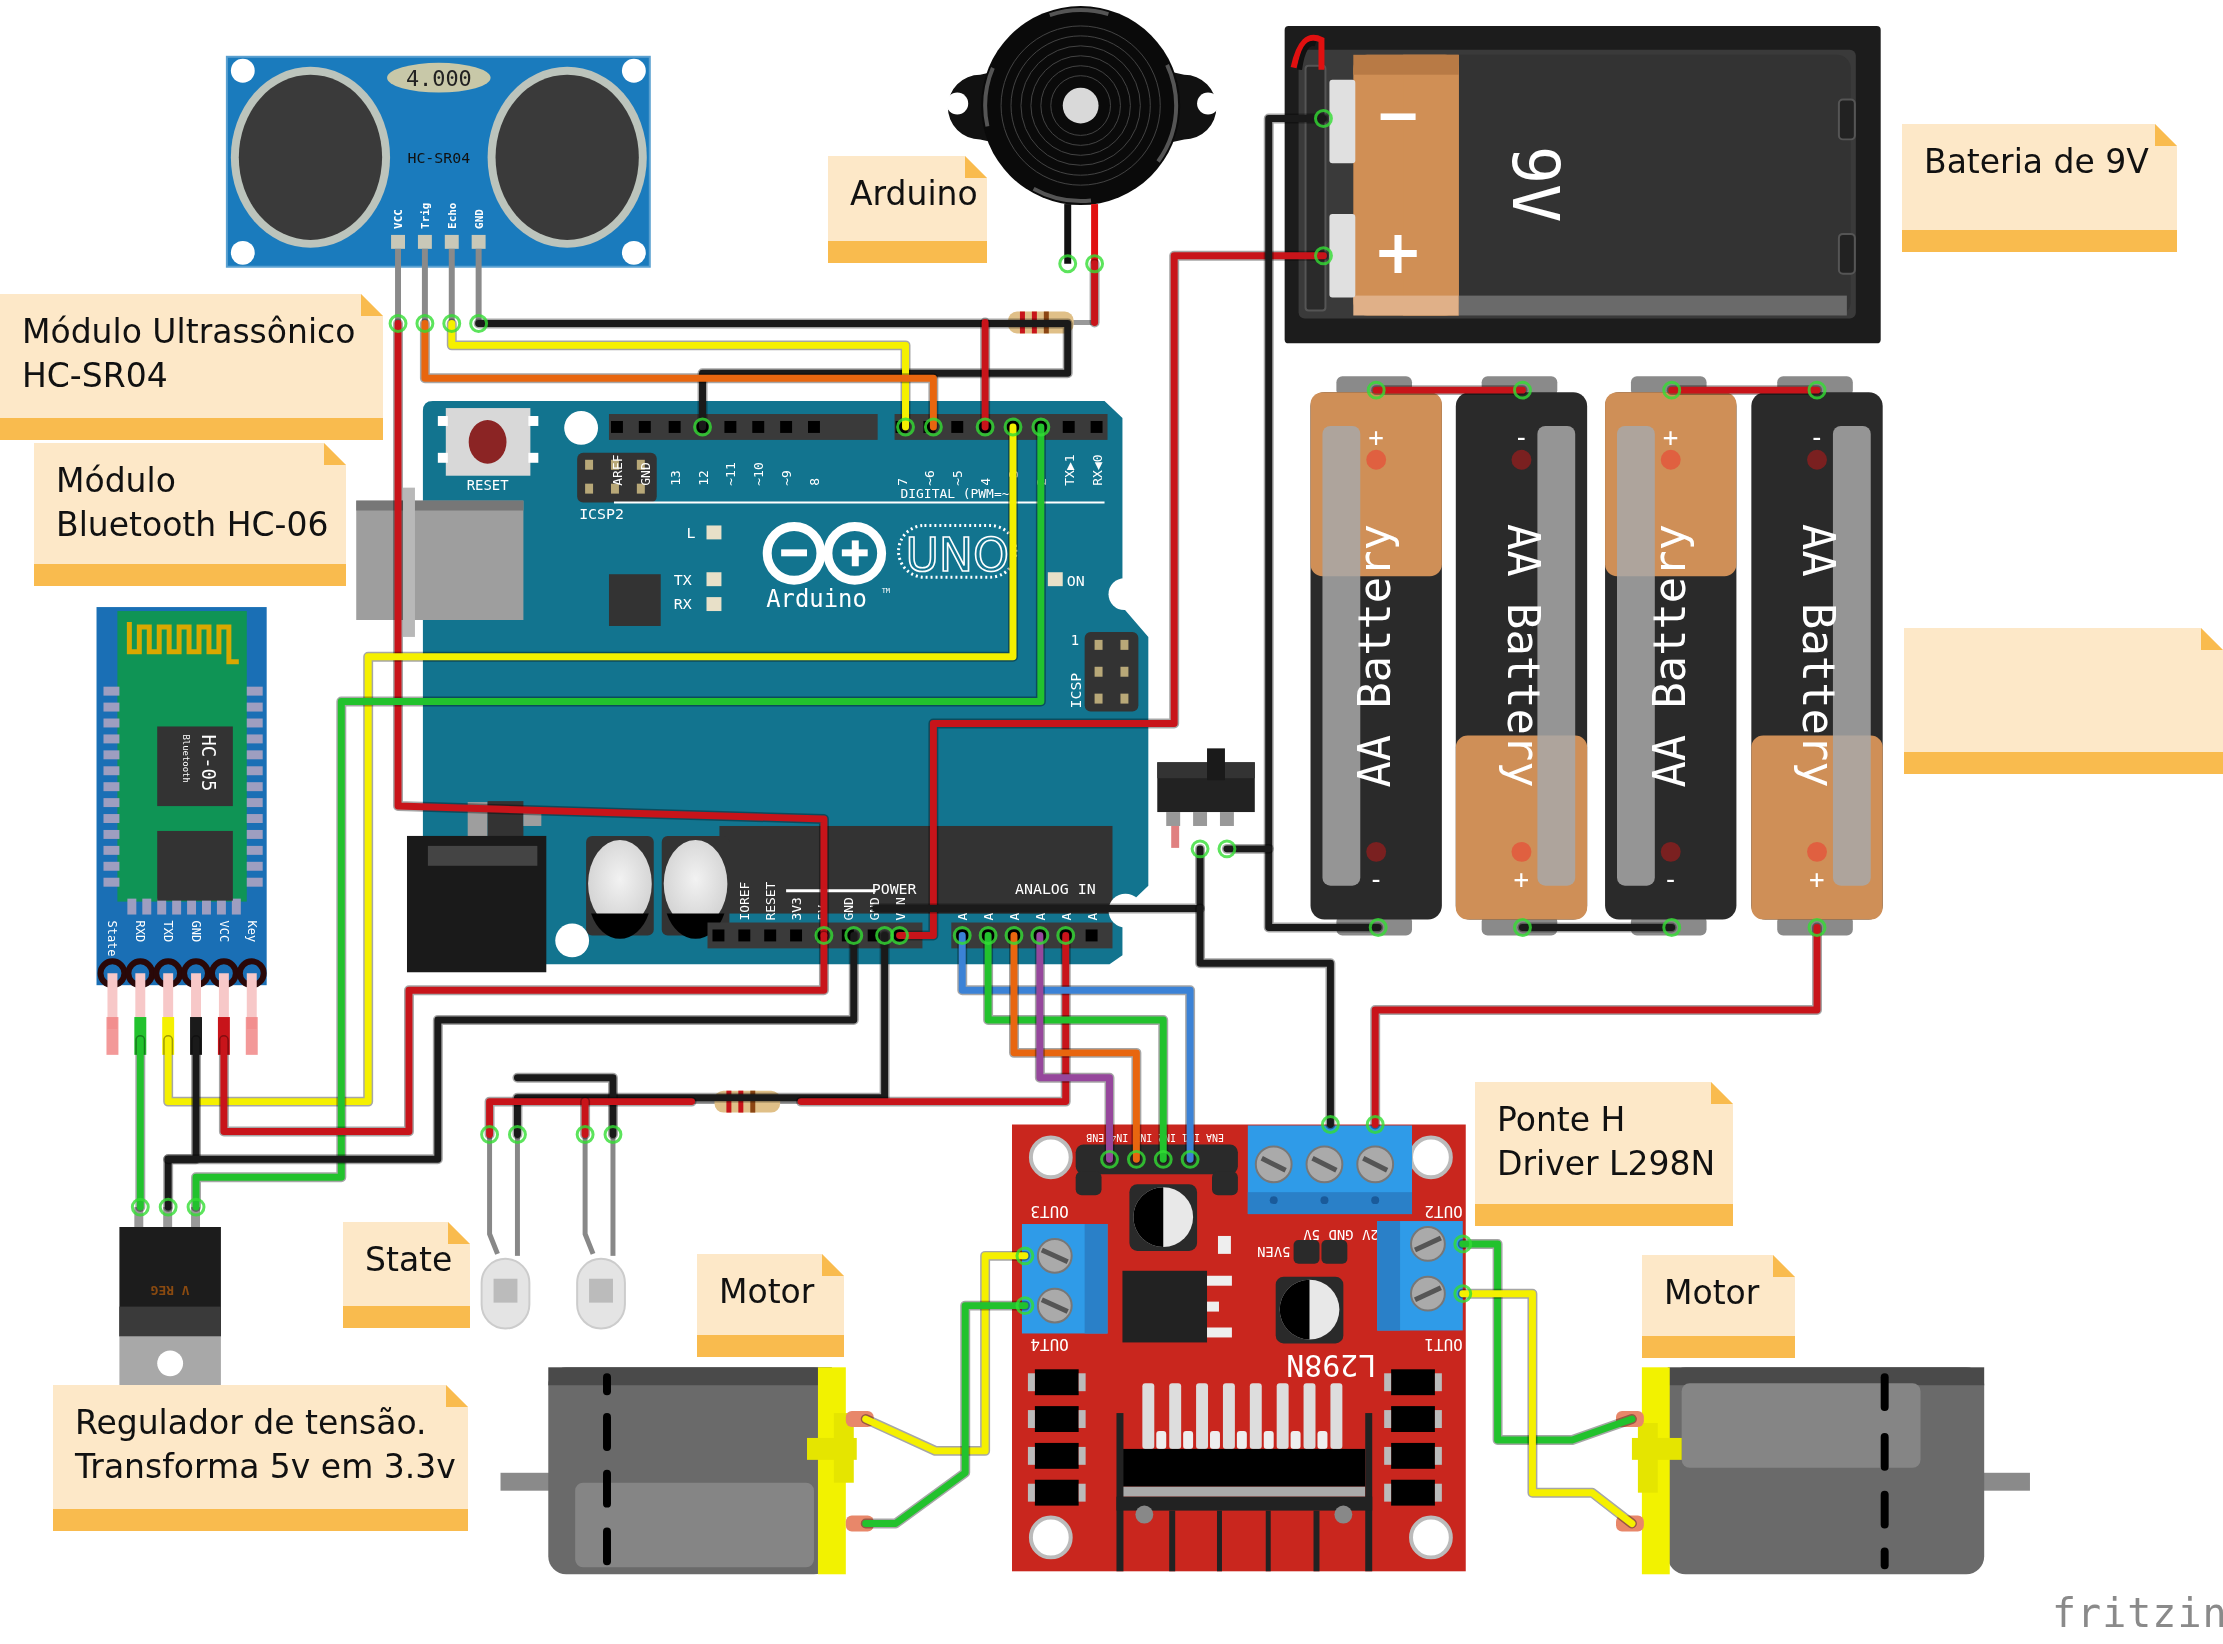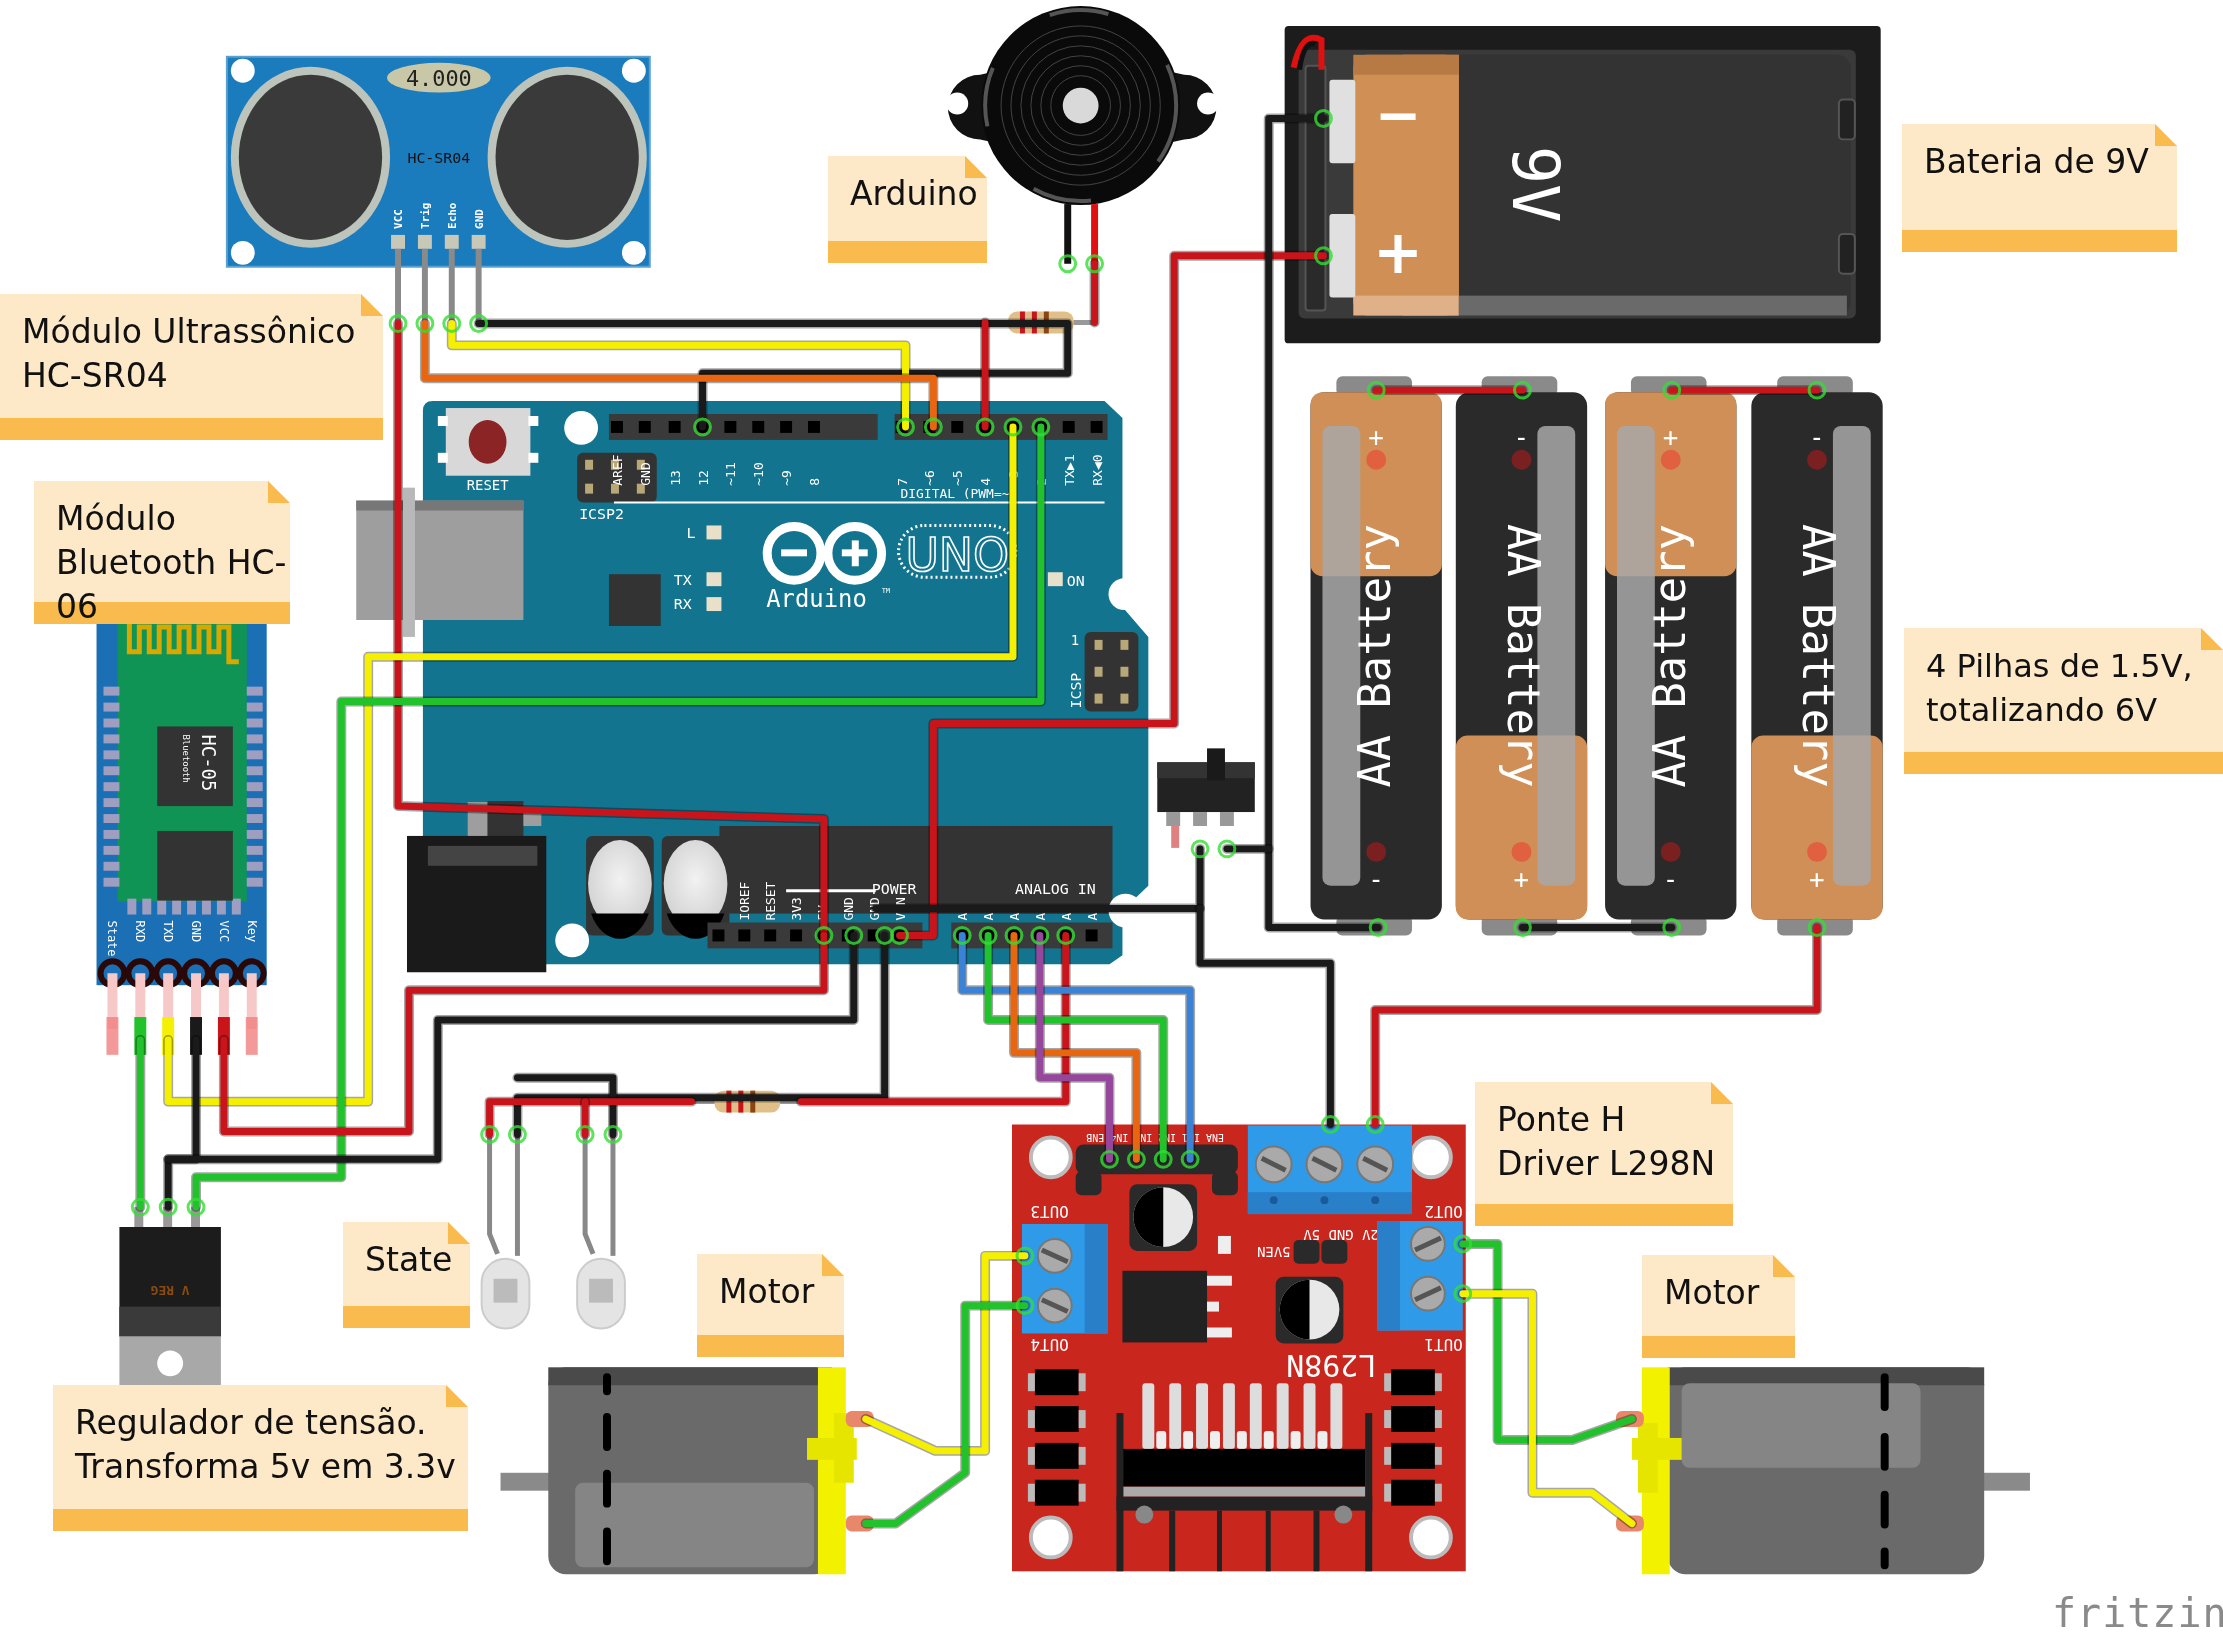--- a/index.html
+++ b/index.html
@@ -695,21 +695,21 @@
     </g>
 </svg>
 
 <div class="note" style="left:0;top:294px;width:383px;height:146px;">
   <div class="fold"></div>
     <div class="fold2"></div>
     <div class="bar"></div>
   <div class="txt">Módulo Ultrassônico
 HC-SR04</div>
 </div>
-<div class="note" style="left:34px;top:443px;width:256px;height:143px;margin-top:38px;">
+<div class="note" style="left:34px;top:443px;width:312px;height:143px;">
   <div class="fold"></div>
     <div class="fold2"></div>
     <div class="bar"></div>
   <div class="txt" style="left:22px">Módulo
 Bluetooth HC-06</div>
 </div>
 <div class="note" style="left:828px;top:156px;width:159px;height:107px;">
   <div class="fold"></div>
     <div class="fold2"></div>
     <div class="bar"></div>
@@ -718,22 +718,20 @@
 <div class="note" style="left:1902px;top:124px;width:275px;height:128px;">
   <div class="fold"></div>
     <div class="fold2"></div>
     <div class="bar"></div>
   <div class="txt">Bateria de 9V</div>
 </div>
 <div class="note" style="left:1904px;top:628px;width:319px;height:146px;">
   <div class="fold"></div>
     <div class="fold2"></div>
     <div class="bar"></div>
-  <div class="txt" style="font-size:32px">4 Pilhas de 1.5V,
-totalizando 6V</div>
 </div>
 <div class="note" style="left:1475px;top:1082px;width:258px;height:144px;">
   <div class="fold"></div>
     <div class="fold2"></div>
     <div class="bar"></div>
   <div class="txt">Ponte H
 Driver L298N</div>
 </div>
 <div class="note" style="left:343px;top:1222px;width:127px;height:106px;">
   <div class="fold"></div>

